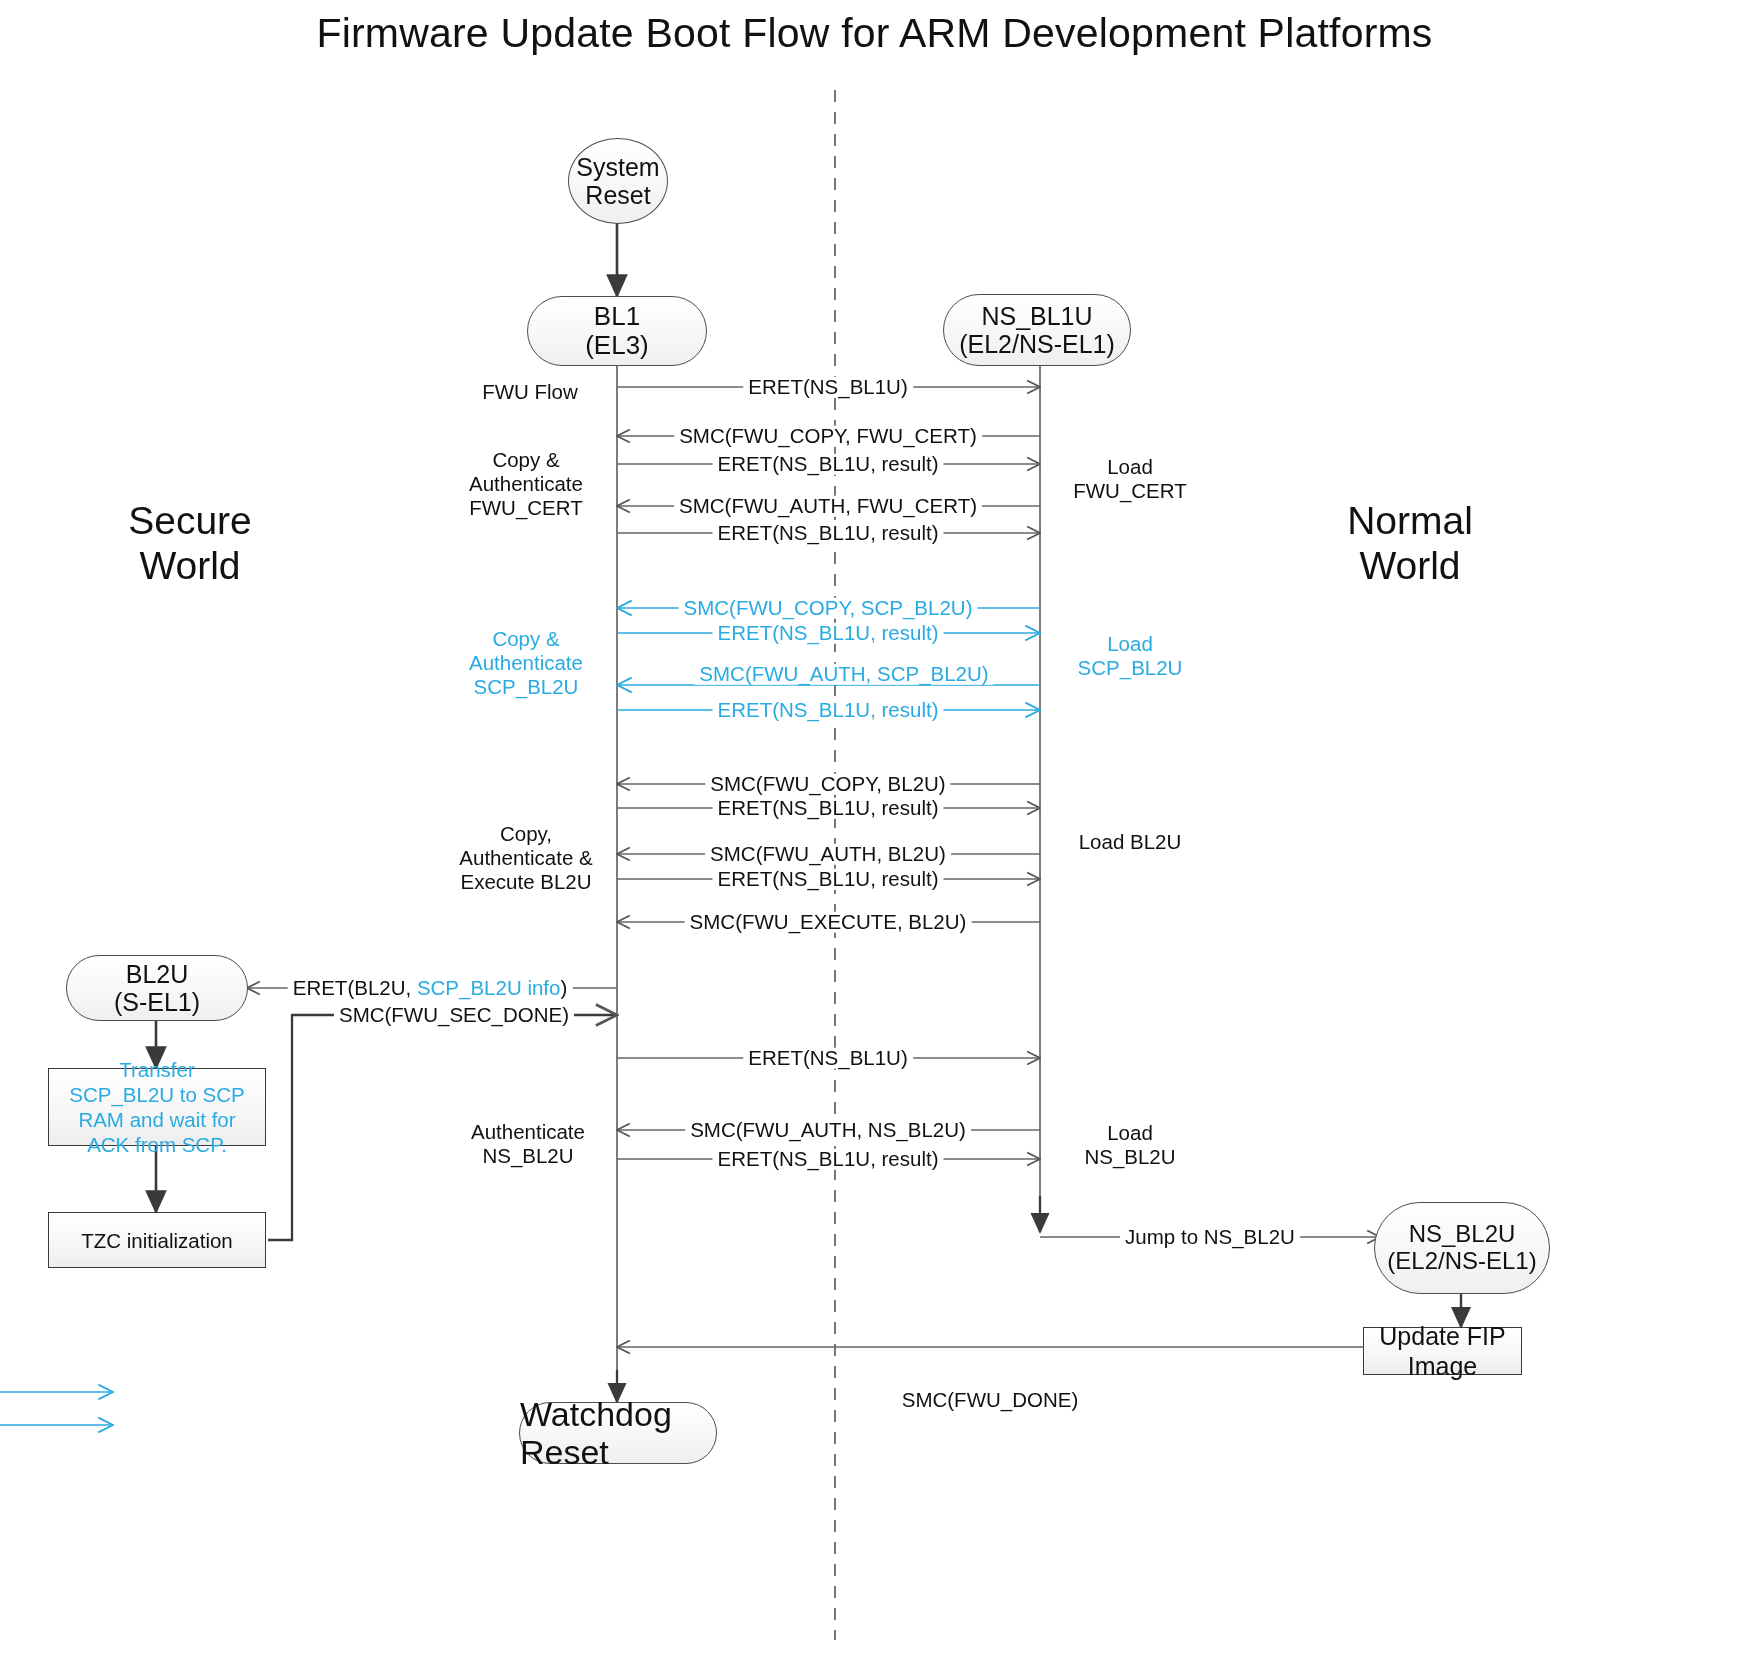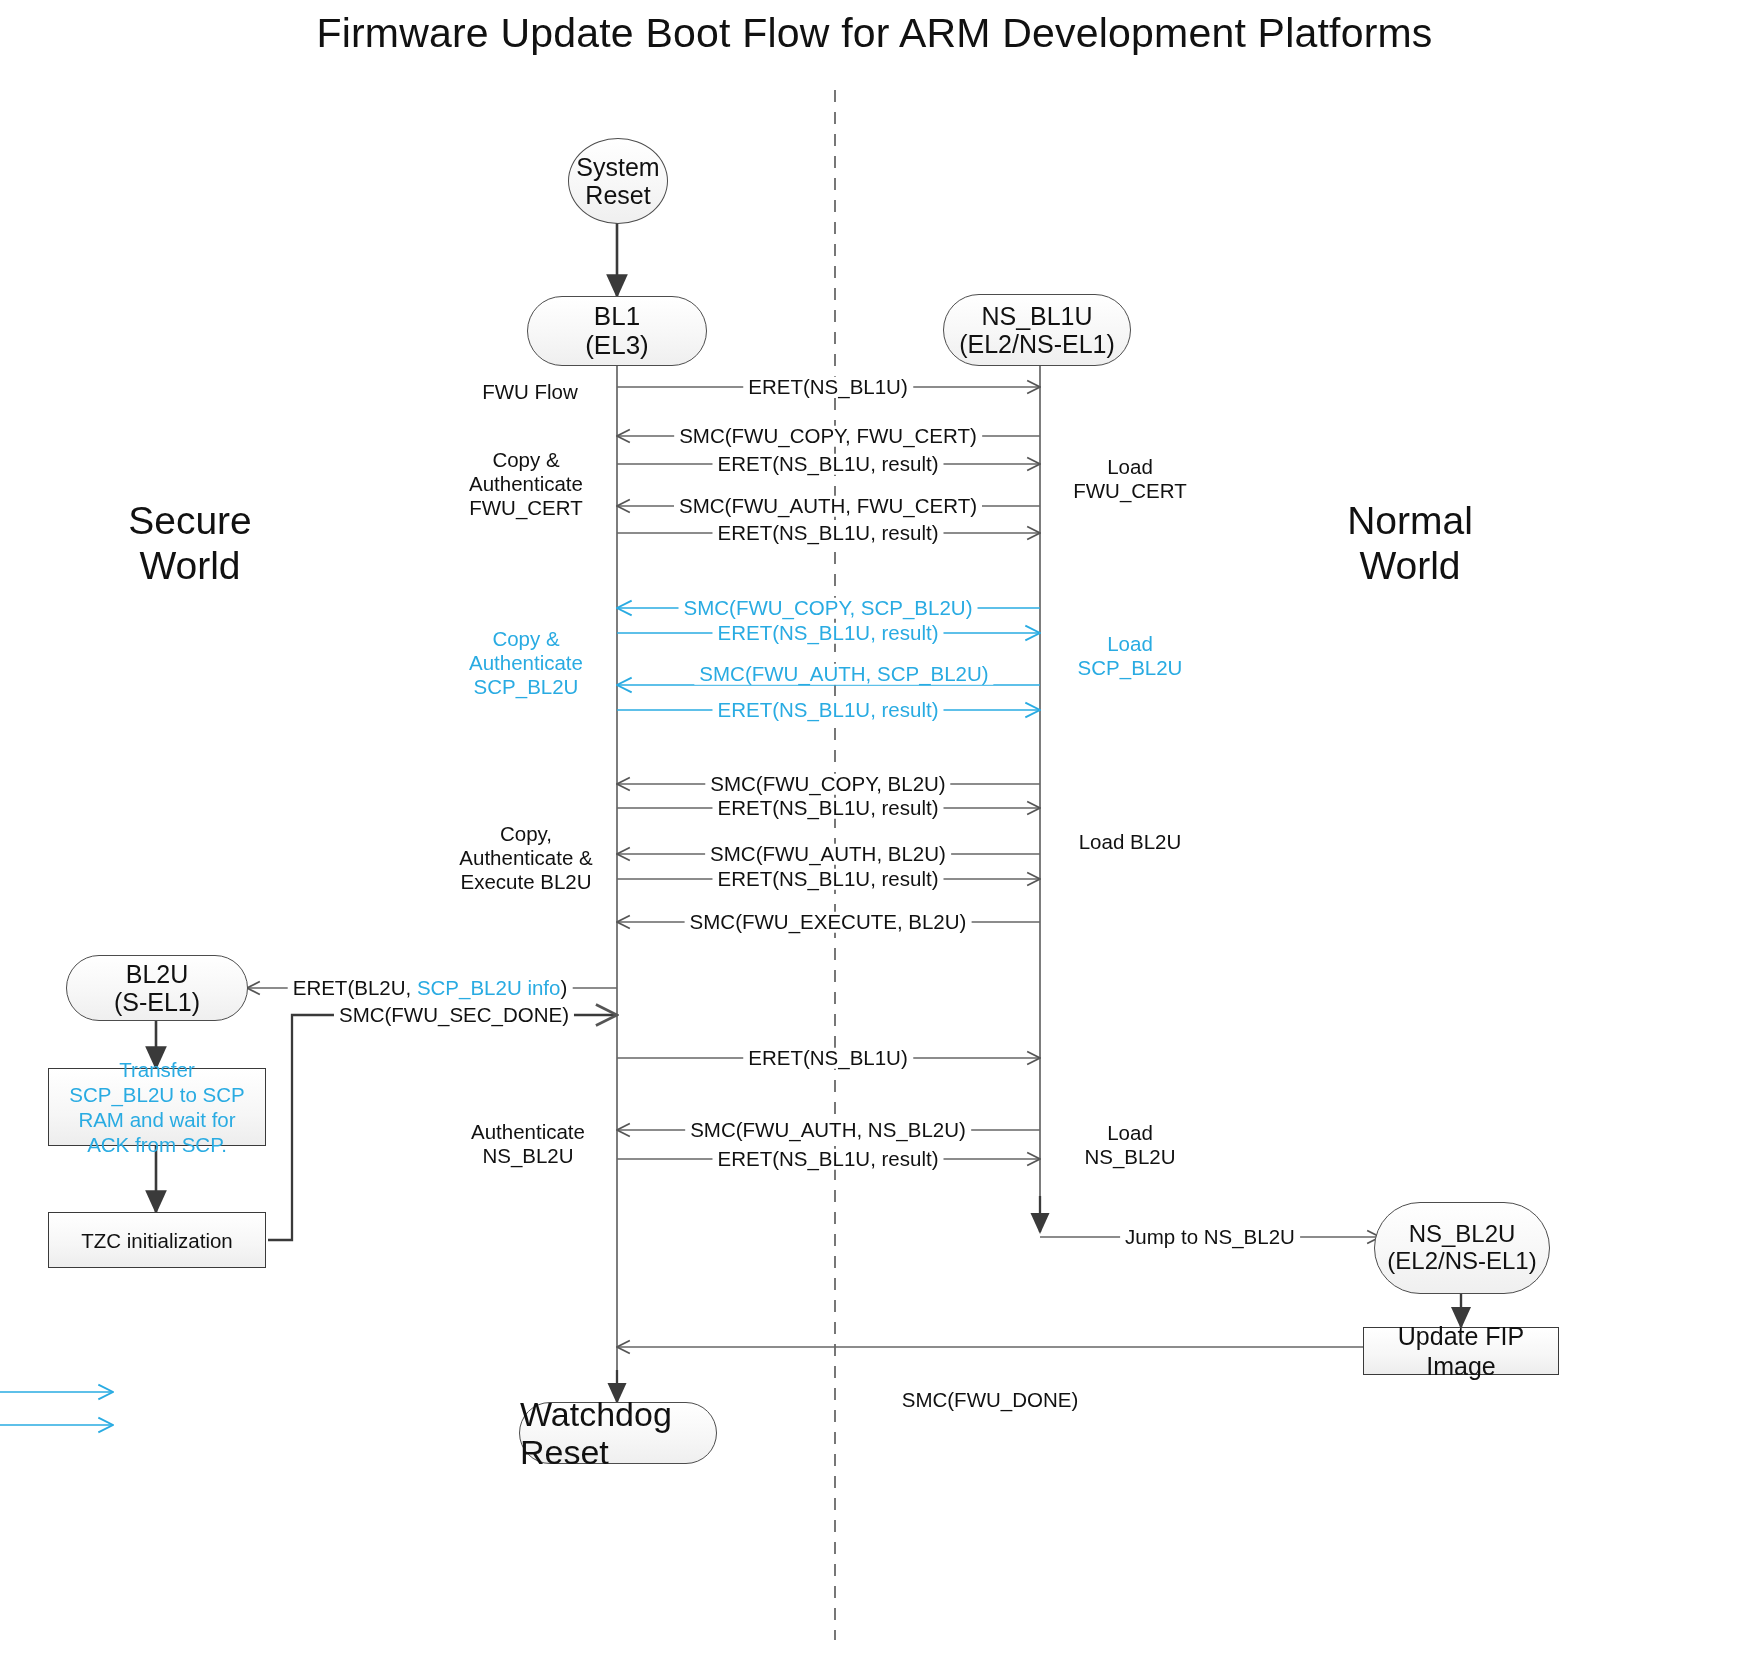--- a/index.html
+++ b/index.html
@@ -240,21 +240,21 @@
 
     <div class="node pill" style="left:1374px; top:1202px; width:176px; height:92px; font-size:24px;">
       <span class="l1">NS_BL2U</span>
       <span class="l2">(EL2/NS-EL1)</span>
     </div>
 
     <div class="node pill" style="left:519px; top:1402px; width:198px; height:62px; font-size:34px;">
       <span class="l1">Watchdog Reset</span>
     </div>
 
-    <div class="pbox" style="left:1363px; top:1327px; width:196px; height:48px; font-size:25px;">
+    <div class="pbox" style="left:1363px; top:1327px; width:159px; height:48px; font-size:25px;">
       <span>Update FIP Image</span>
     </div>
 
     <div class="pbox cyan" style="left:48px; top:1068px; width:218px; height:78px; padding:0 20px;">
       <span>Transfer SCP_BL2U to SCP RAM and wait for ACK from SCP.</span>
     </div>
 
     <div class="pbox" style="left:48px; top:1212px; width:218px; height:56px;">
       <span>TZC initialization</span>
     </div>

